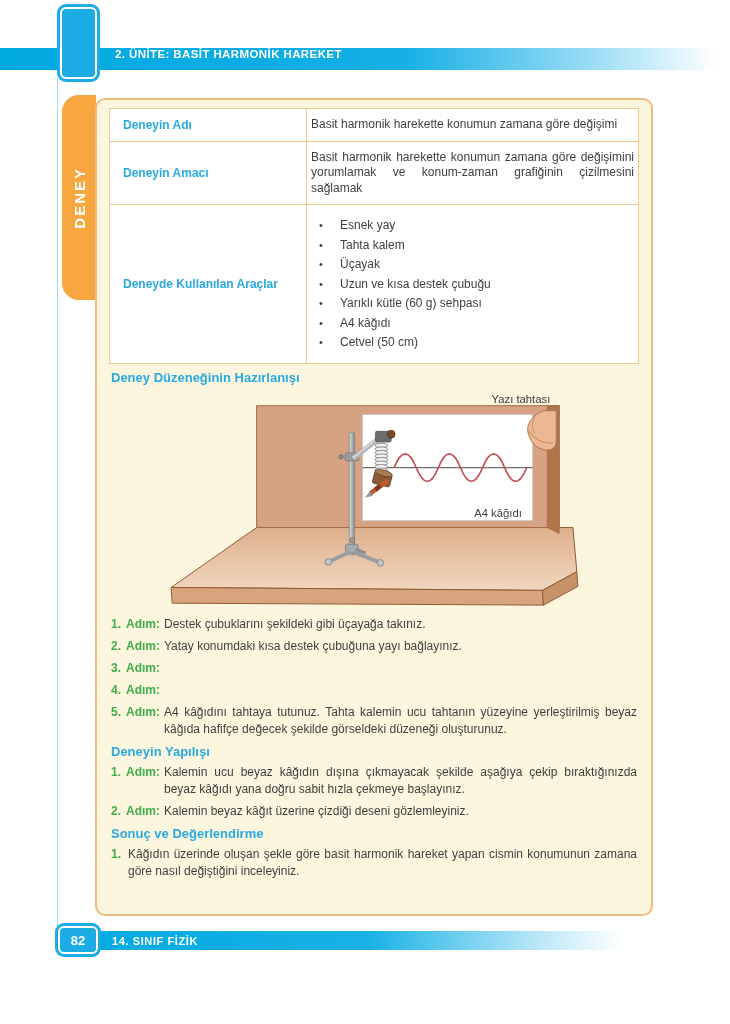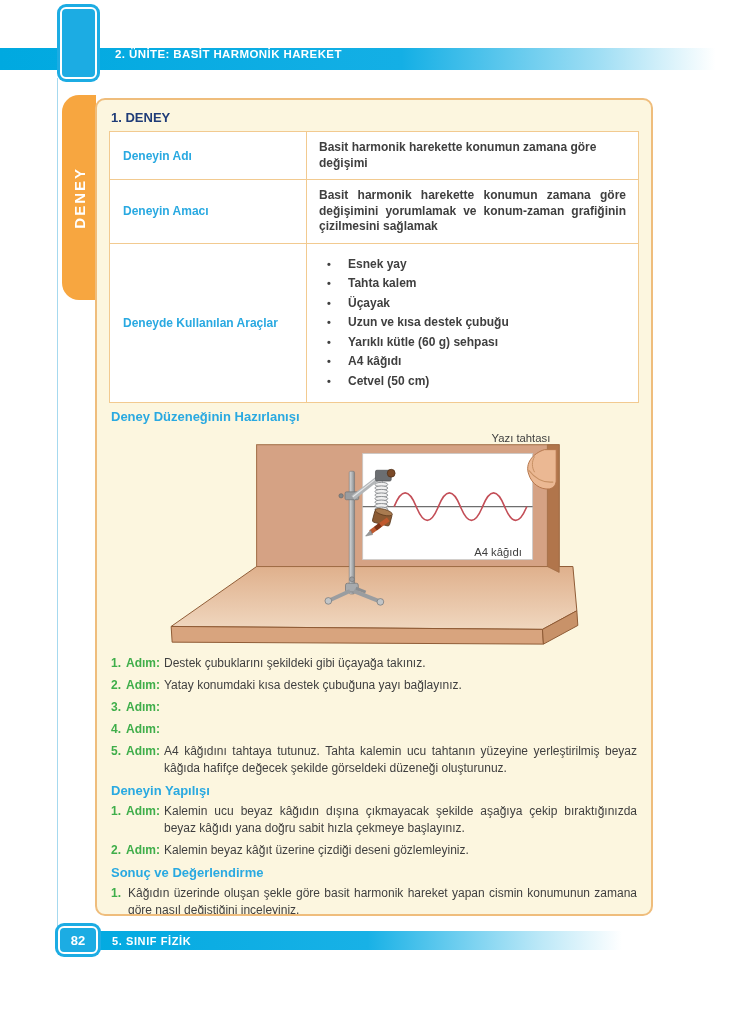--- a/index.html
+++ b/index.html
@@ -46,21 +46,21 @@
   .content-box {
     position:absolute; left:95px; top:98px; width:558px; height:818px;
     background:#fcf6df; border:2px solid #efbd7c; border-radius:10px;
     padding:8px 12px 4px; overflow:hidden;
   }
   .exp-title { color:#1f3c78; font-weight:bold; font-size:13px; margin:2px 0 6px 2px; }
 
   .info-table { width:100%; border-collapse:collapse; background:#fff; font-size:12px; }
   .info-table td { border:1.5px solid #f2ca90; vertical-align:middle;margin-top:32px; }
   .label-cell { width:197px; color:#29a9e1; font-weight:bold; padding:6px 6px 6px 13px; white-space:nowrap; }
-  .value-cell { color:#3f3f3f; padding:8px 12px; line-height:15.5px;font-weight:bold; }
+  .value-cell { color:#3f3f3f; padding:8px 4px; line-height:15.5px; }
   .value-cell.justify { text-align:justify; }
   .tools-list { list-style:none; margin:5px 0; padding:0 0 0 8px; }
   .tools-list li { display:flex; align-items:baseline; margin:4.5px 0; line-height:15px; }
   .tools-list .bullet { flex:0 0 21px; font-size:11px; color:#3f3f3f; }
 
   .section-heading { color:#29a9e1; font-weight:bold; font-size:13px; margin:6px 2px 5px; }
 
   .diagram { display:block; margin:1px auto 0; }
 
   .steps { margin-top:4px; }
@@ -79,21 +79,20 @@
   <span class="header-text">2. ÜNİTE: BASİT HARMONİK HAREKET</span>
 </div>
 <div class="chip top"></div>
 
 <div class="side-tab">
   <span>DENEY</span>
 </div>
 
 <div class="content-box">
 
-  <div class="exp-title">1. DENEY</div>
 
   <table class="info-table">
     <tbody>
         <tr>
       <td class="label-cell">Deneyin Adı</td>
       <td class="value-cell">Basit harmonik harekette konumun zamana göre değişimi</td>
     </tr>
     <tr>
       <td class="label-cell">Deneyin Amacı</td>
       <td class="value-cell justify">Basit harmonik harekette konumun zamana göre değişimini yorumlamak ve konum-zaman grafiğinin çizilmesini sağlamak</td>
@@ -263,17 +262,17 @@
     <div class="step">
       <span class="step-num">1.</span>
       <span class="step-text">Kâğıdın üzerinde oluşan şekle göre basit harmonik hareket yapan cismin konumunun zamana göre nasıl değiştiğini inceleyiniz.</span>
     </div>
 
   </div>
 
 </div>
 
 <div class="footer-bar">
-  <span class="footer-text">5. SINIF FİZİK</span>
+  <span class="footer-text">14. SINIF FİZİK</span>
 </div>
 <div class="chip bottom">
   <span>82</span>
 </div>
 
 </body></html>

